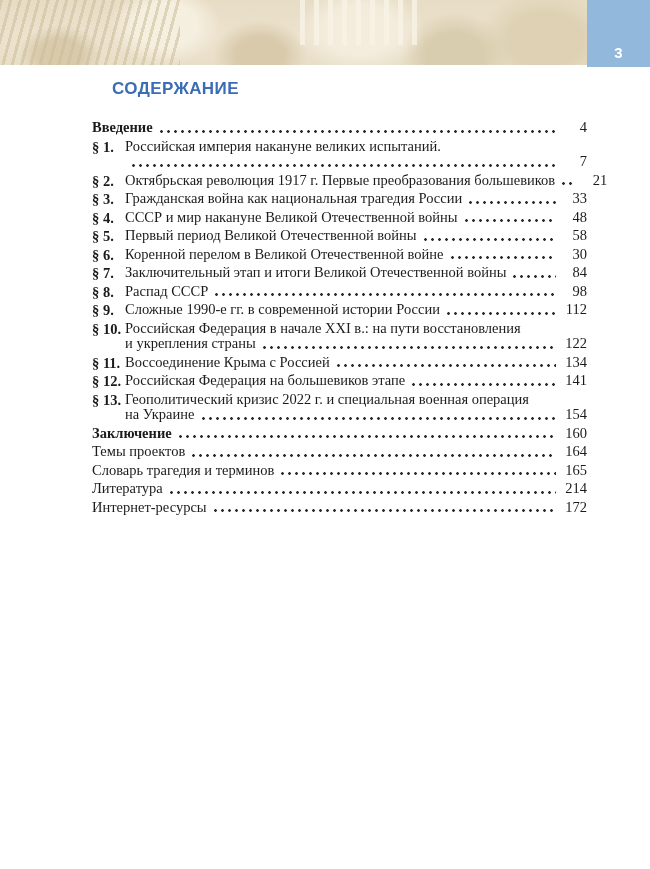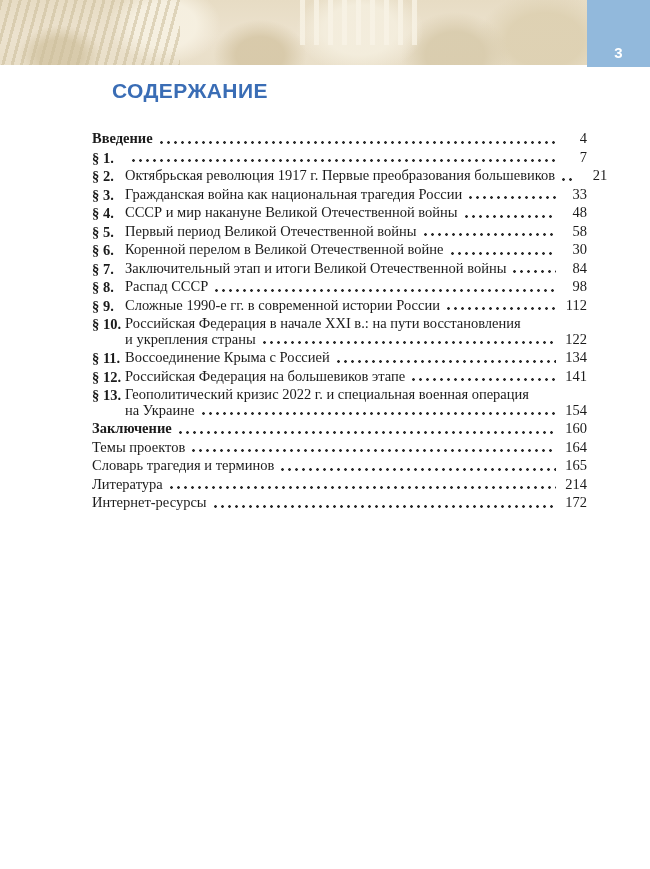--- a/index.html
+++ b/index.html
@@ -50,28 +50,28 @@
     font-weight: bold;
     font-size: 15px;
     line-height: 1;
   }
 
   
   .heading {
     position: absolute; top: 79px; left: 112px;
     font-family: "Liberation Sans", sans-serif;
     font-weight: bold;
-    font-size: 21px;
+    font-size: 17px;
     letter-spacing: 0.4px;
     color: var(--heading-blue, #3a6db5);
   }
 
   
   .toc {
-    position: absolute; top: 131px; left: 92px;
+    position: absolute; top: 120px; left: 92px;
     width: 495px;
     font-size: 14.5px;
     color: var(--text-color, #1b1b1b);
   }
   .toc-entry { position: relative; margin-bottom: 3px; }
   .toc-entry.has-label { padding-left: 33px; }
   .toc-label {
     position: absolute; left: 0; top: 0;
     font-weight: bold;
     white-space: nowrap;
@@ -113,21 +113,21 @@
       <div class="toc-entry bold-entry">
       
       <span class="toc-lines"><div class="toc-line last">
             <span class="t">Введение</span>
             <span class="leader"></span>
             <span class="pg">4</span>
           </div></span>
     </div>
       <div class="toc-entry has-label">
       <span class="toc-label">§ 1.</span>
-      <span class="toc-lines"><div class="toc-line last">
+      <span class="toc-lines"><div class="toc-line">Российская империя накануне великих испытаний.</div><div class="toc-line last">
             <span class="leader"></span>
             <span class="pg">7</span>
           </div></span>
     </div>
       <div class="toc-entry has-label">
       <span class="toc-label">§ 2.</span>
       <span class="toc-lines"><div class="toc-line last">
             <span class="t">Октябрьская революция 1917 г. Первые преобразования большевиков</span>
             <span class="leader"></span>
             <span class="pg">21</span>

